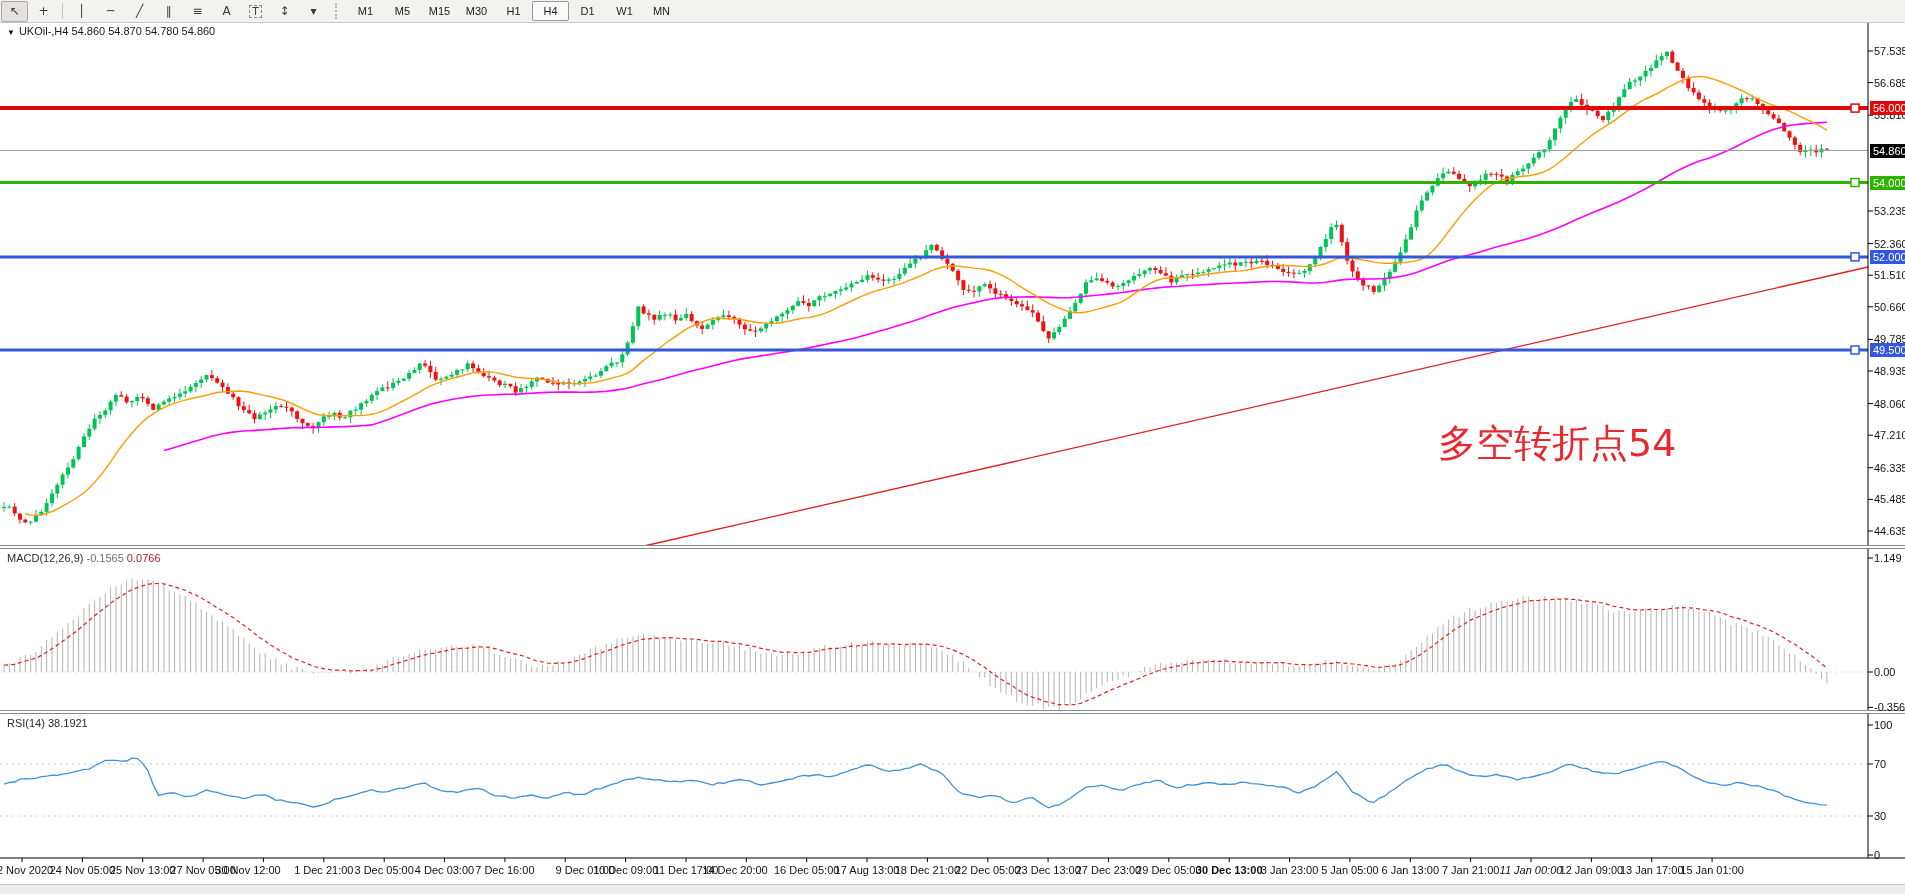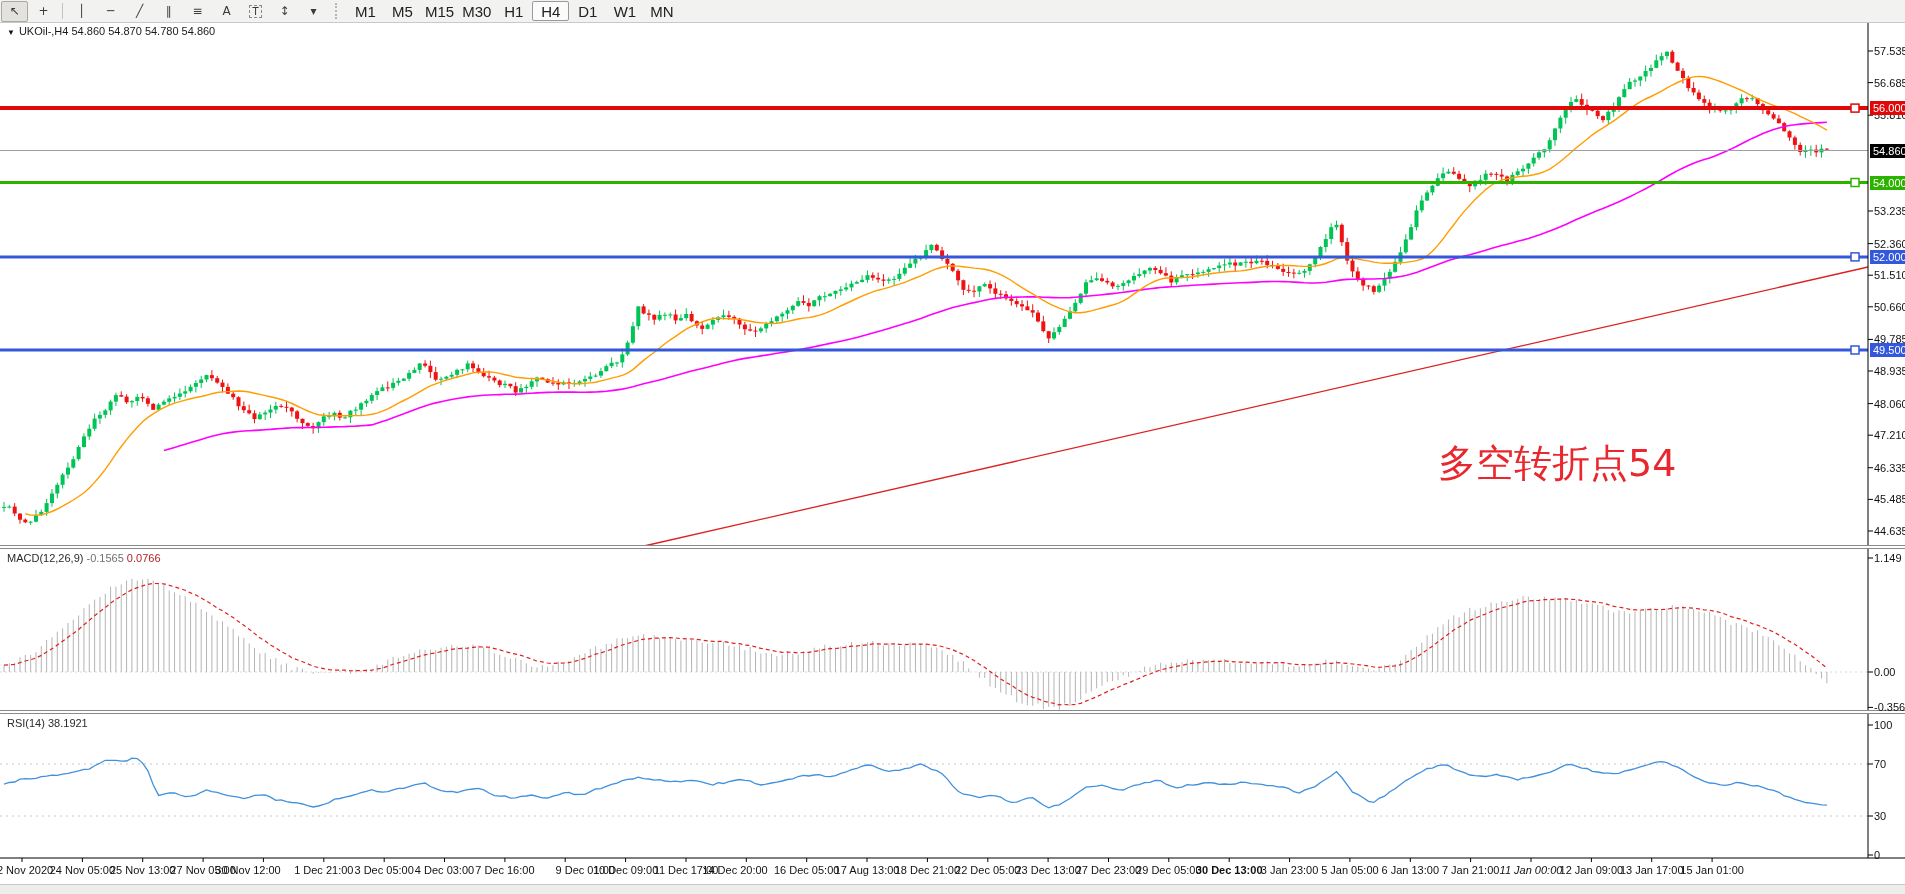--- a/index.html
+++ b/index.html
@@ -8,21 +8,21 @@
   
   .toolbar{position:absolute;left:0;top:0;width:1905px;height:22px;background:#f2f2f0;
            border-bottom:1px solid #c9c9c9;display:flex;align-items:center;z-index:10;}
   .tool-btn{width:25px;height:19px;margin:0 1px;display:flex;align-items:center;justify-content:center;
             font-size:12px;color:#3a3a3a;border:1px solid transparent;border-radius:2px;
             font-family:"DejaVu Sans",sans-serif;cursor:default;}
   .tool-btn.active{background:#e4e2de;border:1px solid #a8a8a8;}
   .tool-sep{width:1px;height:16px;background:#c4c4c4;margin:0 4px;}
   .tool-grip{width:5px;height:16px;border-left:2px dotted #b5b5b5;margin:0 5px 0 7px;}
   .tf-btn{min-width:29px;height:18px;padding:0 3px;display:flex;align-items:center;justify-content:center;
-          font-size:15px;color:#222;border:1px solid transparent;border-radius:2px;cursor:default;}
+          font-size:11px;color:#222;border:1px solid transparent;border-radius:2px;cursor:default;}
   .tf-btn.active{background:#fbfbfb;border:1px solid #9a9a9a;}
   .boxed-glyph{border:1px dashed #888;padding:0 2px;font-size:10px;line-height:11px;}
   
   #chart-svg{position:absolute;left:0;top:0;z-index:1;pointer-events:auto;}
   .panel-sep{position:absolute;left:0;width:1905px;height:1px;border-top:1px solid #8a8a8a;
              border-bottom:1px solid #8a8a8a;background:#fff;box-sizing:content-box;height:2px;z-index:3;}
   .symbol-line{position:absolute;left:7px;top:25px;font-size:11px;color:#1a1a1a;z-index:4;}
   .symbol-line .arr{font-size:8px;margin-right:4px;color:#111;}
   .ind-label{position:absolute;left:7px;font-size:11px;color:#2b2b2b;z-index:4;}
   .ind-label .v-main{color:#707070;}
@@ -1188,21 +1188,21 @@
     <span>MACD(12,26,9)</span>
     <span class="v-main">-0.1565</span>
     <span class="v-sig">0.0766</span>
   </div>
 
   <div class="ind-label" style="top:717px;">
     <span>RSI(14)</span>
     <span>38.1921</span>
   </div>
 
-  <div class="annotation" style="left:1438px;top:418px;margin-top:20px;">多空转折点54</div>
+  <div class="annotation" style="left:1438px;top:418px;">多空转折点54</div>
 
   <div class="panel-sep" style="top:545px;"></div>
   <div class="panel-sep" style="top:710px;"></div>
 
   <div id="price-axis">
       <div class="axis-label" style="top: 44.9871px;">57.535</div>
       <div class="axis-label" style="top: 76.6161px;">56.685</div>
       <div class="axis-label" style="top: 109.175px;">55.810</div>
       <div class="axis-label" style="top: 204.993px;">53.235</div>
       <div class="axis-label" style="top: 237.552px;">52.360</div>

